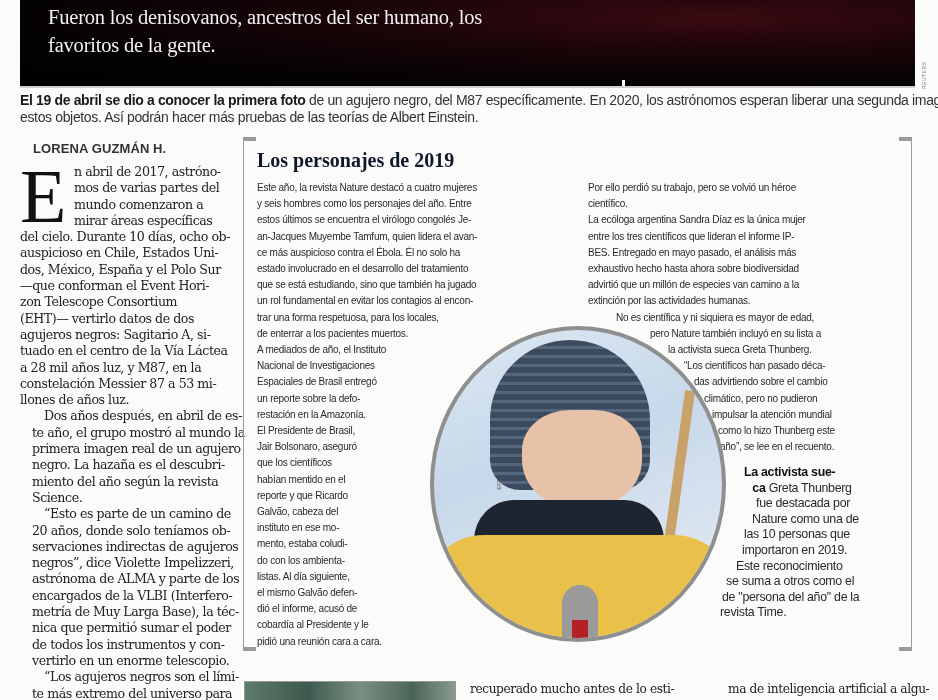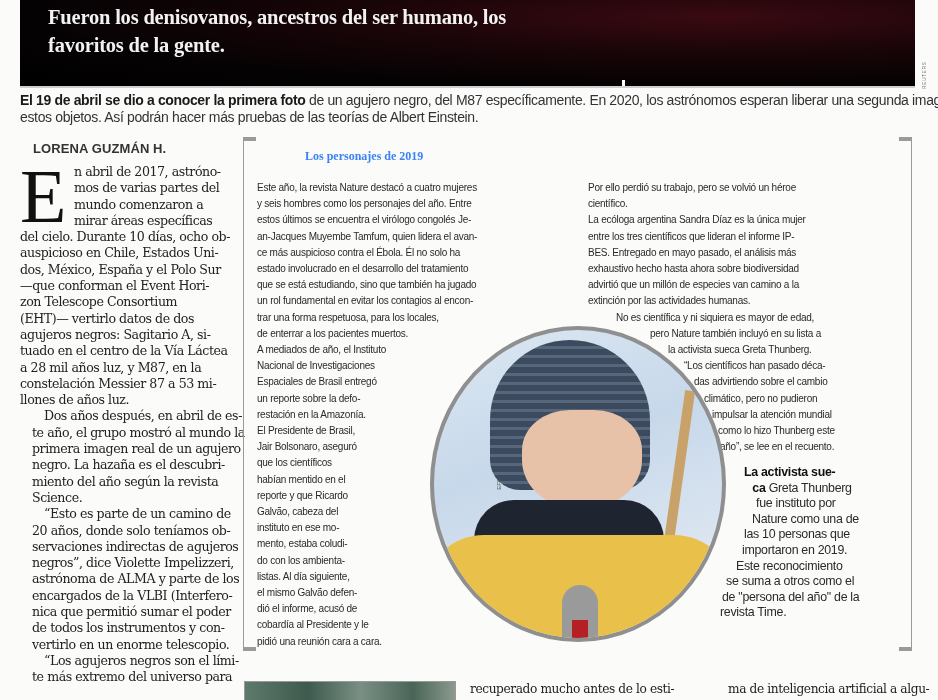--- a/index.html
+++ b/index.html
@@ -9,21 +9,21 @@
     font-family: "DejaVu Serif", serif; color: #1a1a1a;
   }
   .hero {
     position: absolute; left: 20px; top: 0; width: 895px; height: 86px;
     background: radial-gradient(ellipse at 78% 20%, #3a0a12 0%, #1a0508 35%, #050203 70%, #000 100%);
     border-bottom: 2px solid #cfcfcf;
   }
   .hero-text {
     position: absolute; left: 28px; top: 3px; width: 560px;
     color: #f2f2f2; font-family: "Liberation Serif", serif; font-size: 20.5px;
-    line-height: 28px; font-weight: bold; letter-spacing: -0.2px;
+    line-height: 28px; font-weight: normal; letter-spacing: -0.2px;
   }
   .hero-text .ln { display: block; }
   .hero-tick { position: absolute; left: 602px; top: 80px; width: 3px; height: 6px; background: #fff; }
   .credit-top {
     position: absolute; left: 921px; top: 55px; width: 10px; height: 34px;
     writing-mode: vertical-rl; transform: rotate(180deg);
     font-family: "Liberation Sans", sans-serif; font-size: 5px; color: #777; letter-spacing: 0.5px;
   }
   .caption {
     position: absolute; left: 20px; top: 92px; width: 900px;
@@ -49,21 +49,21 @@
   .col1 p.first { text-indent: 0; }
   .col1 .ln { display: block; white-space: nowrap; }
 
   .box {
     position: absolute; left: 243px; top: 137px; width: 667px; height: 514px;
     border-left: 1.5px solid #9a9a9a; border-right: 1.5px solid #9a9a9a;
   }
   .box .tab { position: absolute; width: 12px; height: 4px; background: #9a9a9a; }
   .box-title {
     position: absolute; left: 257px; top: 149px;
-    font-family: "Liberation Serif", serif; font-weight: bold; font-size: 12px; color: #3b82f6; margin-left: 48px;
+    font-family: "Liberation Serif", serif; font-weight: bold; font-size: 20px; color: #0f172a;
   }
   .sans {
     font-family: "Liberation Sans", sans-serif; font-size: 10px; line-height: 16.2px; color: #2a2a2a;
     letter-spacing: -0.25px;
   }
   .ln { display: block; white-space: nowrap; }
   .box-left { position: absolute; left: 257px; top: 180px; width: 330px; }
   .box-right { position: absolute; left: 588px; top: 180px; width: 320px; }
   .photo {
     position: absolute; left: 430px; top: 326px; width: 296px; height: 316px; border-radius: 50%;
@@ -161,20 +161,21 @@
       <span class="ln">miento del año según la revista</span>
       <span class="ln">Science.</span>
     </p>
   <p id="p3">
       <span class="ln" style="padding-left: 12px;">“Esto es parte de un camino de</span>
       <span class="ln">20 años, donde solo teníamos ob-</span>
       <span class="ln">servaciones indirectas de agujeros</span>
       <span class="ln">negros”, dice Violette Impelizzeri,</span>
       <span class="ln">astrónoma de ALMA y parte de los</span>
       <span class="ln">encargados de la VLBI (Interfero-</span>
+      <span class="ln">metría de Muy Larga Base), la téc-</span>
       <span class="ln">nica que permitió sumar el poder</span>
       <span class="ln">de todos los instrumentos y con-</span>
       <span class="ln">vertirlo en un enorme telescopio.</span>
     </p>
   <p id="p4">
       <span class="ln" style="padding-left: 12px;">“Los agujeros negros son el lími-</span>
       <span class="ln">te más extremo del universo para</span>
     </p>
 </div>
 
@@ -244,21 +245,21 @@
   <div class="scarf"></div>
   <div class="jacket"></div>
   <div class="mic"></div>
   <div class="mic-handle"></div>
   <div class="credit">EFE</div>
 </div>
 
 <div class="sidecap" id="sideCap">
   <span class="ln" style="padding-left:24px;"><b>La activista sue-</b></span>
   <span class="ln" style="padding-left:24px;text-align:center;"><b>ca</b><span> Greta Thunberg</span></span>
-<span class="ln" style="padding-left: 36px;">fue instituto por</span>
+<span class="ln" style="padding-left: 36px;">fue destacada por</span>
     <span class="ln" style="padding-left: 32px;">Nature como una de</span>
     <span class="ln" style="padding-left: 24px;">las 10 personas que</span>
     <span class="ln" style="padding-left: 22px;">importaron en 2019.</span>
     <span class="ln" style="padding-left: 16px;">Este reconocimiento</span>
     <span class="ln" style="padding-left: 6px;">se suma a otros como el</span>
     <span class="ln" style="padding-left: 2px;">de "persona del año" de la</span>
     <span class="ln" style="padding-left: 0px;">revista Time.</span>
   </div>
 
 <div class="bottom-img"></div>

